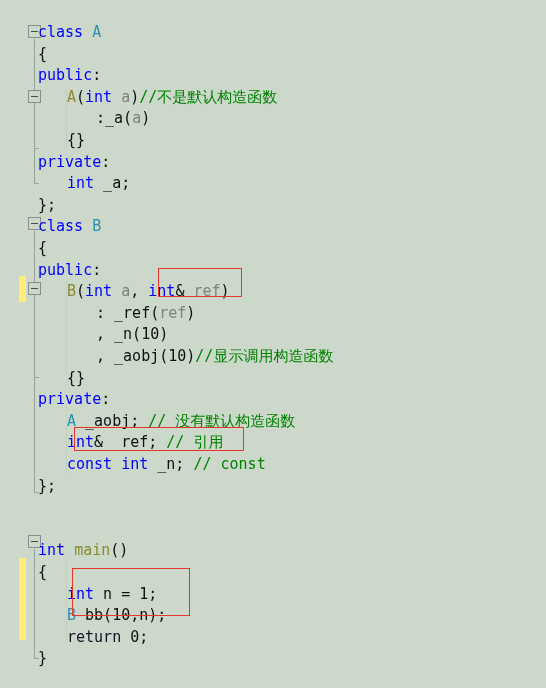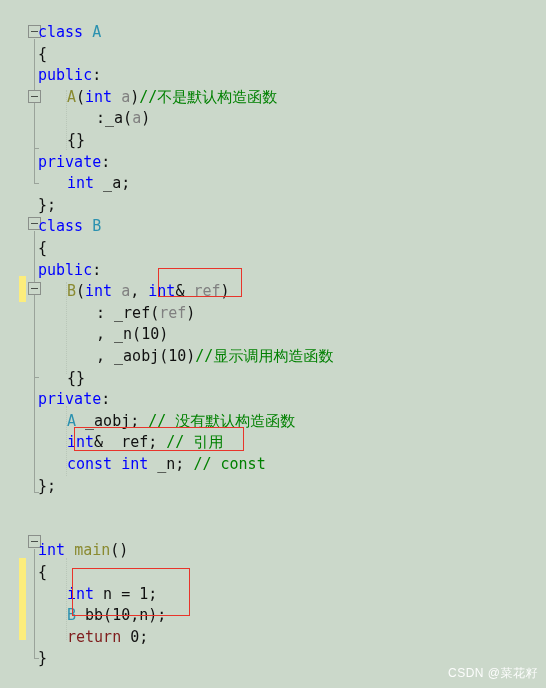--- a/index.html
+++ b/index.html
@@ -51,21 +51,21 @@
   .line{
     position:absolute;left:38px;height:21.6px;
     font-size:15px;line-height:21.6px;
     white-space:pre;
   }
   .kw{color:#0000ff;}
   .type{color:#2b91af;}
   .fn{color:#8a8a30;}
   .par{color:#808080;}
   .cmt{color:#008000;}
-  .ctl{color:#7f1d1d;}
+  .ctl{color:#0f172a;}
   .pln{color:#101010;}
   
   .redbox{
     position:absolute;
     border:1.5px solid #e8342a;
     box-sizing:border-box;
     pointer-events:none;
   }
   
   .watermark{
@@ -105,15 +105,14 @@
     </div>
 
   <div class="code" id="code-layer"><div class="line" style="top: 22px; left: 38px;"><span class="kw">class </span><span class="type">A</span></div><div class="line" style="top: 43.6px; left: 38px;"><span class="pln">{</span></div><div class="line" style="top: 65.2px; left: 38px;"><span class="kw">public</span><span class="pln">:</span></div><div class="line" style="top: 86.8px; left: 67px;"><span class="fn">A</span><span class="pln">(</span><span class="kw">int</span><span class="pln"> </span><span class="par">a</span><span class="pln">)</span><span class="cmt">//不是默认构造函数</span></div><div class="line" style="top: 108.4px; left: 96px;"><span class="pln">:_a(</span><span class="par">a</span><span class="pln">)</span></div><div class="line" style="top: 130px; left: 67px;"><span class="pln">{}</span></div><div class="line" style="top: 151.6px; left: 38px;"><span class="kw">private</span><span class="pln">:</span></div><div class="line" style="top: 173.2px; left: 67px;"><span class="kw">int</span><span class="pln"> _a;</span></div><div class="line" style="top: 194.8px; left: 38px;"><span class="pln">};</span></div><div class="line" style="top: 216.4px; left: 38px;"><span class="kw">class </span><span class="type">B</span></div><div class="line" style="top: 238px; left: 38px;"><span class="pln">{</span></div><div class="line" style="top: 259.6px; left: 38px;"><span class="kw">public</span><span class="pln">:</span></div><div class="line" style="top: 281.2px; left: 67px;"><span class="fn">B</span><span class="pln">(</span><span class="kw">int</span><span class="pln"> </span><span class="par">a</span><span class="pln">, </span><span class="kw">int</span><span class="pln">&amp; </span><span class="par">ref</span><span class="pln">)</span></div><div class="line" style="top: 302.8px; left: 96px;"><span class="pln">: _ref(</span><span class="par">ref</span><span class="pln">)</span></div><div class="line" style="top: 324.4px; left: 96px;"><span class="pln">, _n(10)</span></div><div class="line" style="top: 346px; left: 96px;"><span class="pln">, _aobj(10)</span><span class="cmt">//显示调用构造函数</span></div><div class="line" style="top: 367.6px; left: 67px;"><span class="pln">{}</span></div><div class="line" style="top: 389.2px; left: 38px;"><span class="kw">private</span><span class="pln">:</span></div><div class="line" style="top: 410.8px; left: 67px;"><span class="type">A</span><span class="pln"> _aobj; </span><span class="cmt">// 没有默认构造函数</span></div><div class="line" style="top: 432.4px; left: 67px;"><span class="kw">int</span><span class="pln">&amp; _ref; </span><span class="cmt">// 引用</span></div><div class="line" style="top: 454px; left: 67px;"><span class="kw">const int</span><span class="pln"> _n; </span><span class="cmt">// const</span></div><div class="line" style="top: 475.6px; left: 38px;"><span class="pln">};</span></div><div class="line" style="top: 497.2px; left: 38px;"></div><div class="line" style="top: 518.8px; left: 38px;"></div><div class="line" style="top: 540.4px; left: 38px;"><span class="kw">int</span><span class="pln"> </span><span class="fn">main</span><span class="pln">()</span></div><div class="line" style="top: 562px; left: 38px;"><span class="pln">{</span></div><div class="line" style="top: 583.6px; left: 67px;"><span class="kw">int</span><span class="pln"> n = 1;</span></div><div class="line" style="top: 605.2px; left: 67px;"><span class="type">B</span><span class="pln"> bb(10,n);</span></div><div class="line" style="top: 626.8px; left: 67px;"><span class="ctl">return</span><span class="pln"> 0;</span></div><div class="line" style="top: 648.4px; left: 38px;"><span class="pln">}</span></div></div>
 
   <div id="annotation-layer">
       <div class="redbox" style="left: 158px; top: 268px; width: 84px; height: 29px;"></div>
       <div class="redbox" style="left: 74px; top: 427px; width: 170px; height: 24px;"></div>
       <div class="redbox" style="left: 72px; top: 568px; width: 118px; height: 48px;"></div>
     </div>
 
-  <div class="watermark">CSDN @菜花籽</div>
 
 </div>
 
 </body></html>

